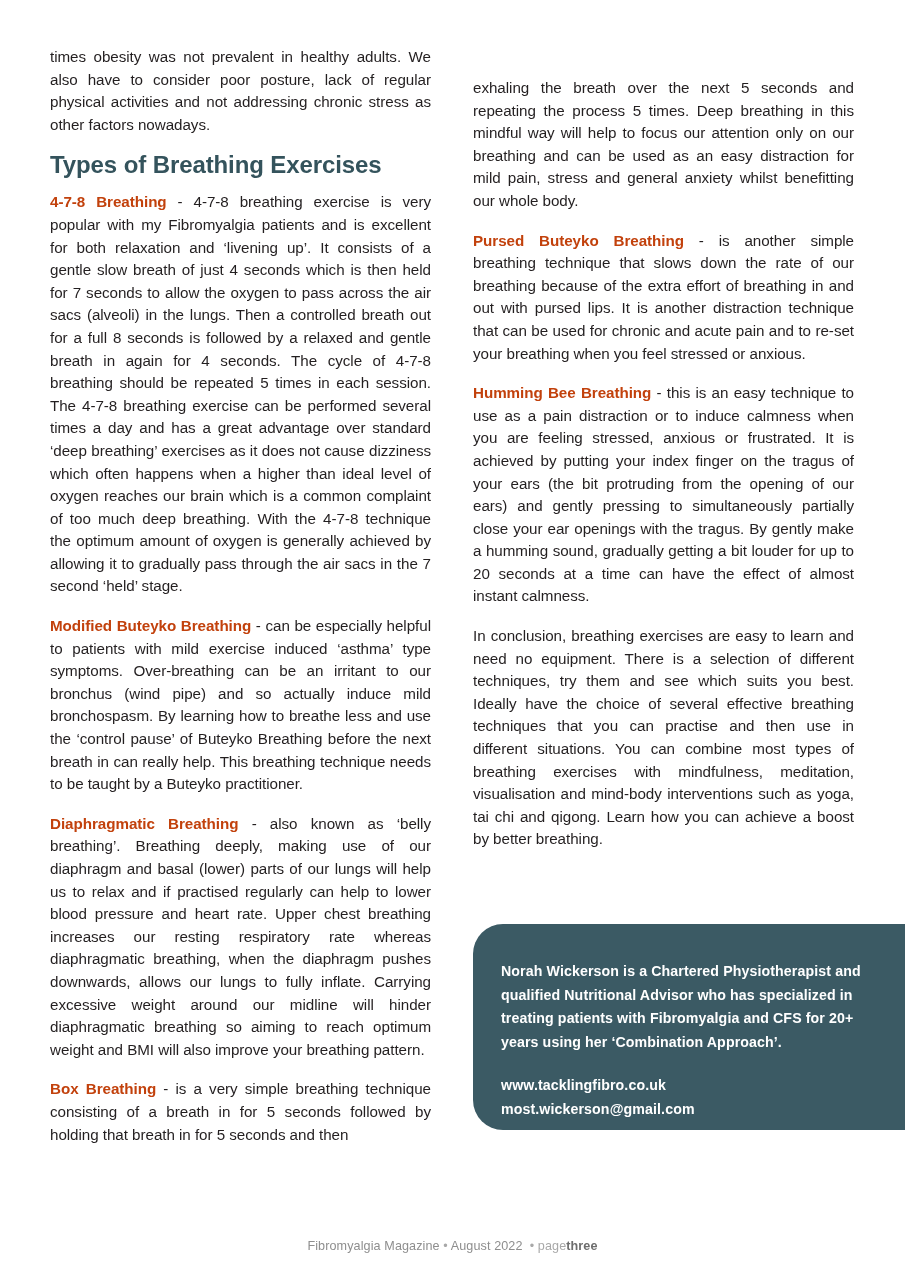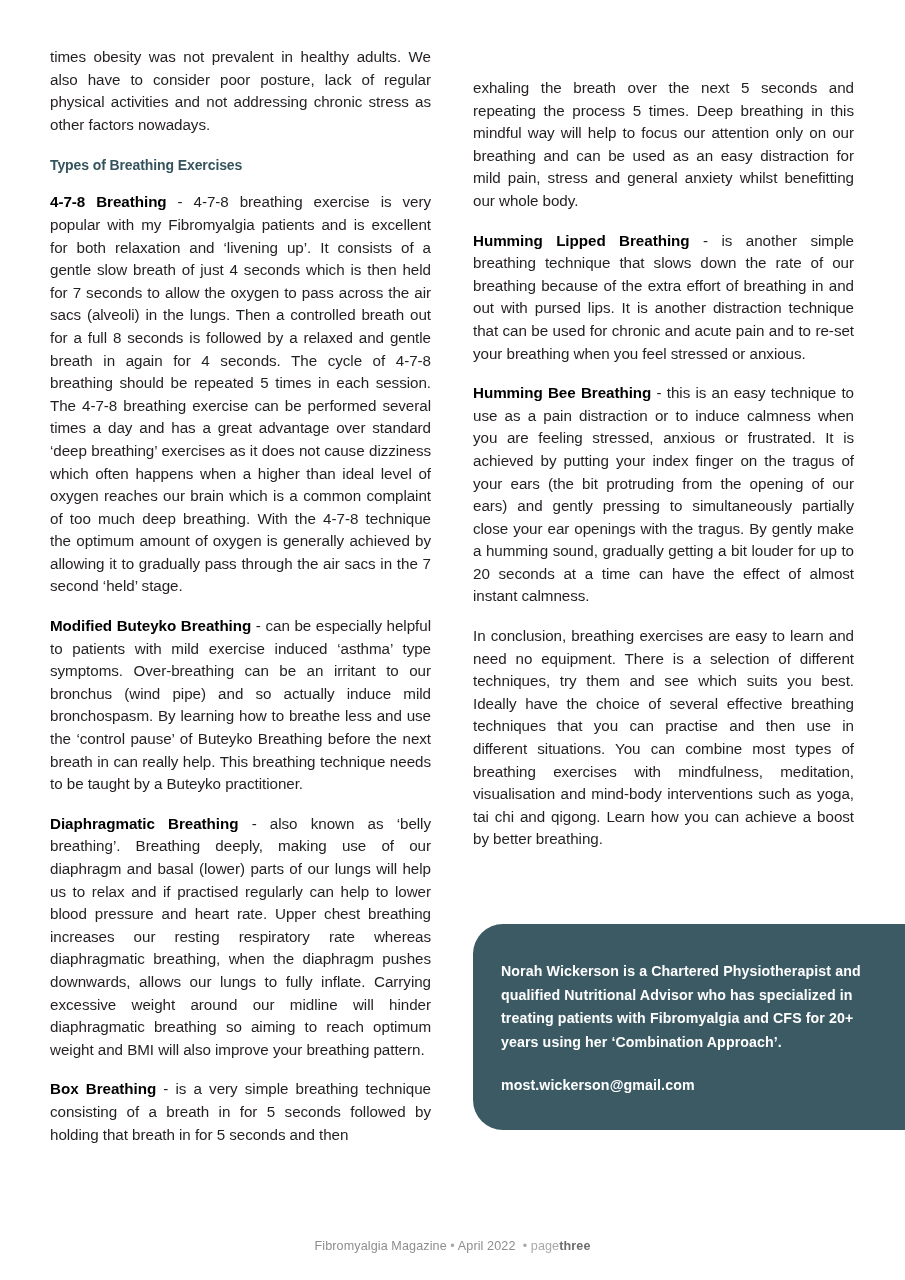--- a/index.html
+++ b/index.html
@@ -40,26 +40,26 @@
   p.body {
     margin: 0 0 17px 0;
     font-size: 15.2px;
     line-height: 22.6px;
     text-align: justify;
     color: #231f20;
     letter-spacing: -0.05px;
   }
   p.body .lead {
     font-weight: bold;
-    color: #000000;
+    color: #c2410c;
   }
 
   h2.section-heading {
     margin: 12px 0 14px 0;
-    font-size: 14px;
+    font-size: 24px;
     line-height: 24px;
     font-weight: bold;
     color: #34535c;
     letter-spacing: -0.1px;
   }
 
   .author-box {
     position: absolute;
     left: 473px;
     top: 924px;
@@ -117,34 +117,35 @@
       <p class="body"><span class="lead">Diaphragmatic Breathing</span><span> - also known as ‘belly breathing’. Breathing deeply, making use of our diaphragm and basal (lower) parts of our lungs will help us to relax and if practised regularly can help to lower blood pressure and heart rate. Upper chest breathing increases our resting respiratory rate whereas diaphragmatic breathing, when the diaphragm pushes downwards, allows our lungs to fully inflate. Carrying excessive weight around our midline will hinder diaphragmatic breathing so aiming to reach optimum weight and BMI will also improve your breathing pattern.</span></p>
 
       <p class="body"><span class="lead">Box Breathing</span><span> - is a very simple breathing technique consisting of a breath in for 5 seconds followed by holding that breath in for 5 seconds and then</span></p>
 
     </div>
 
     <div class="col col-right">
 
       <p class="body"><span>exhaling the breath over the next 5 seconds and repeating the process 5 times. Deep breathing in this mindful way will help to focus our attention only on our breathing and can be used as an easy distraction for mild pain, stress and general anxiety whilst benefitting our whole body.</span></p>
 
-      <p class="body"><span class="lead">Humming Lipped Breathing</span><span> - is another simple breathing technique that slows down the rate of our breathing because of the extra effort of breathing in and out with pursed lips. It is another distraction technique that can be used for chronic and acute pain and to re-set your breathing when you feel stressed or anxious.</span></p>
+      <p class="body"><span class="lead">Pursed Buteyko Breathing</span><span> - is another simple breathing technique that slows down the rate of our breathing because of the extra effort of breathing in and out with pursed lips. It is another distraction technique that can be used for chronic and acute pain and to re-set your breathing when you feel stressed or anxious.</span></p>
 
       <p class="body"><span class="lead">Humming Bee Breathing</span><span> - this is an easy technique to use as a pain distraction or to induce calmness when you are feeling stressed, anxious or frustrated. It is achieved by putting your index finger on the tragus of your ears (the bit protruding from the opening of our ears) and gently pressing to simultaneously partially close your ear openings with the tragus. By gently make a humming sound, gradually getting a bit louder for up to 20 seconds at a time can have the effect of almost instant calmness.</span></p>
 
       <p class="body"><span>In conclusion, breathing exercises are easy to learn and need no equipment. There is a selection of different techniques, try them and see which suits you best. Ideally have the choice of several effective breathing techniques that you can practise and then use in different situations. You can combine most types of breathing exercises with mindfulness, meditation, visualisation and mind-body interventions such as yoga, tai chi and qigong. Learn how you can achieve a boost by better breathing.</span></p>
 
     </div>
 
   </div>
 
   <div class="author-box">
     <p>Norah Wickerson is a Chartered Physiotherapist and qualified Nutritional Advisor who has specialized in treating patients with Fibromyalgia and CFS for 20+ years using her ‘Combination Approach’.</p>
     <p class="contact">
+      <span>www.tacklingfibro.co.uk</span>
       <span>most.wickerson@gmail.com</span>
     </p>
   </div>
 
   <div class="footer">
-    <span>Fibromyalgia Magazine</span><span class="sep"> • </span><span>April 2022</span><span class="sep">&nbsp; • </span><span class="page-word">page</span><span class="page-num">three</span>
+    <span>Fibromyalgia Magazine</span><span class="sep"> • </span><span>August 2022</span><span class="sep">&nbsp; • </span><span class="page-word">page</span><span class="page-num">three</span>
   </div>
 
 </div>
 
 </body></html>

